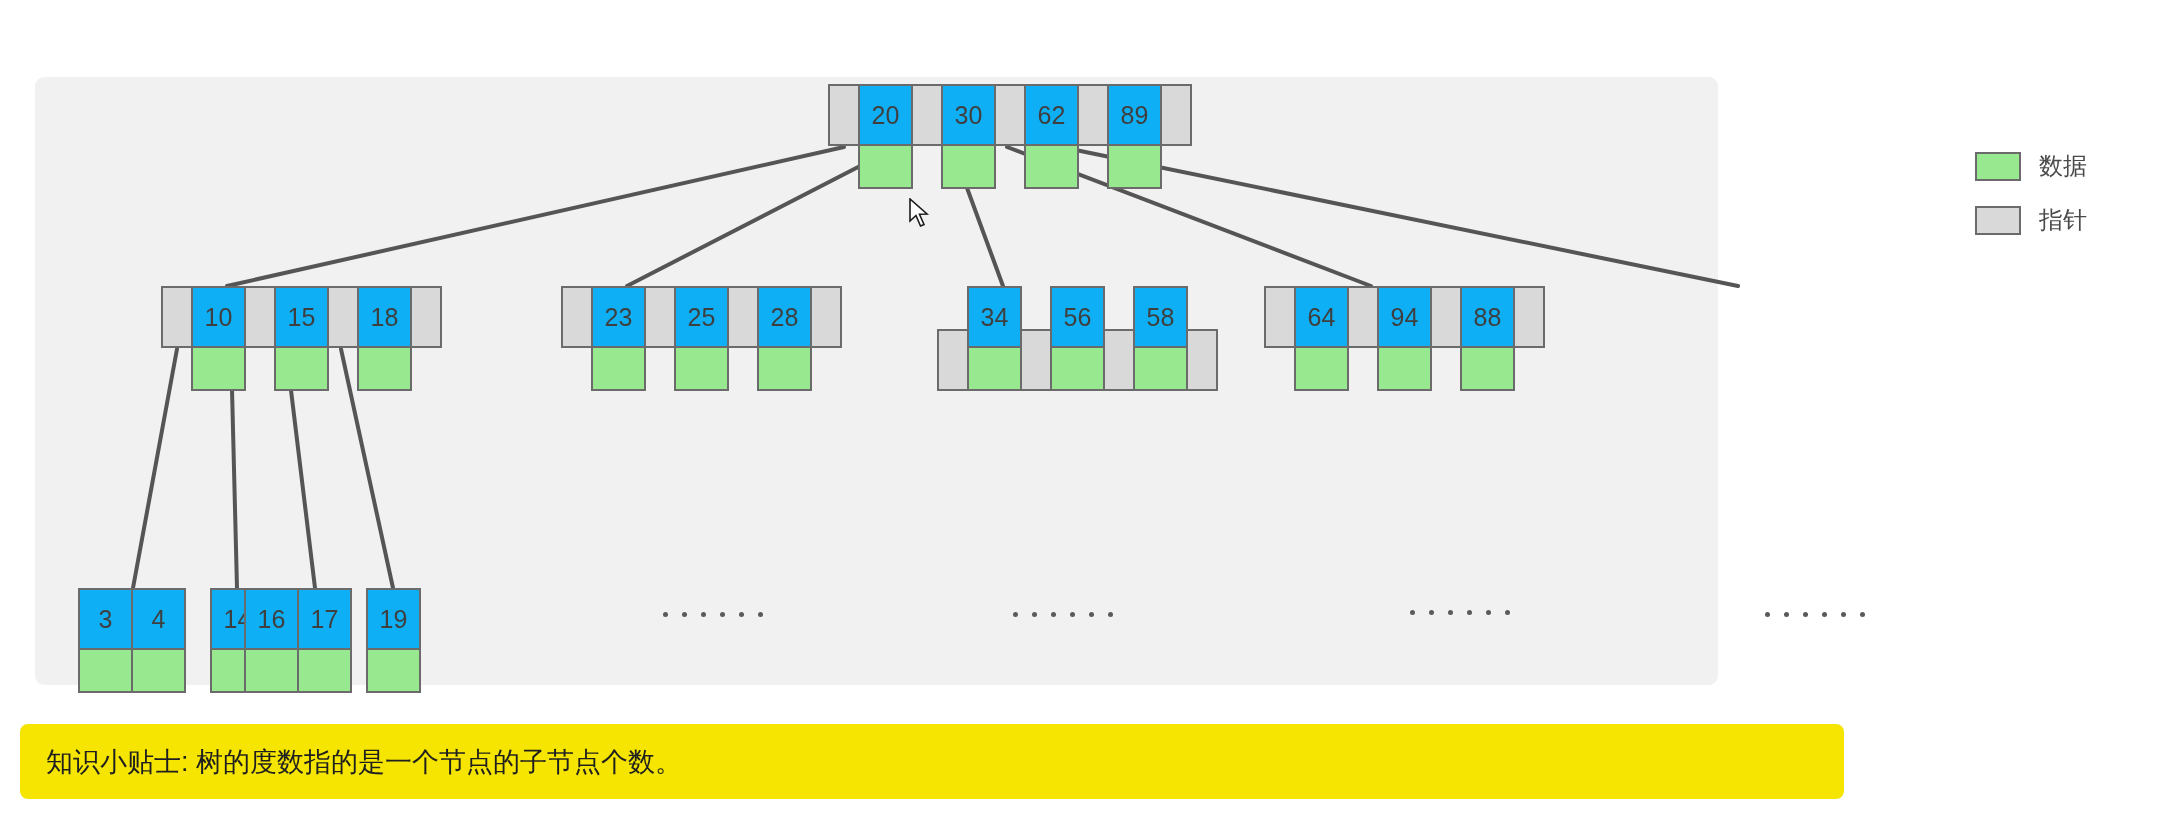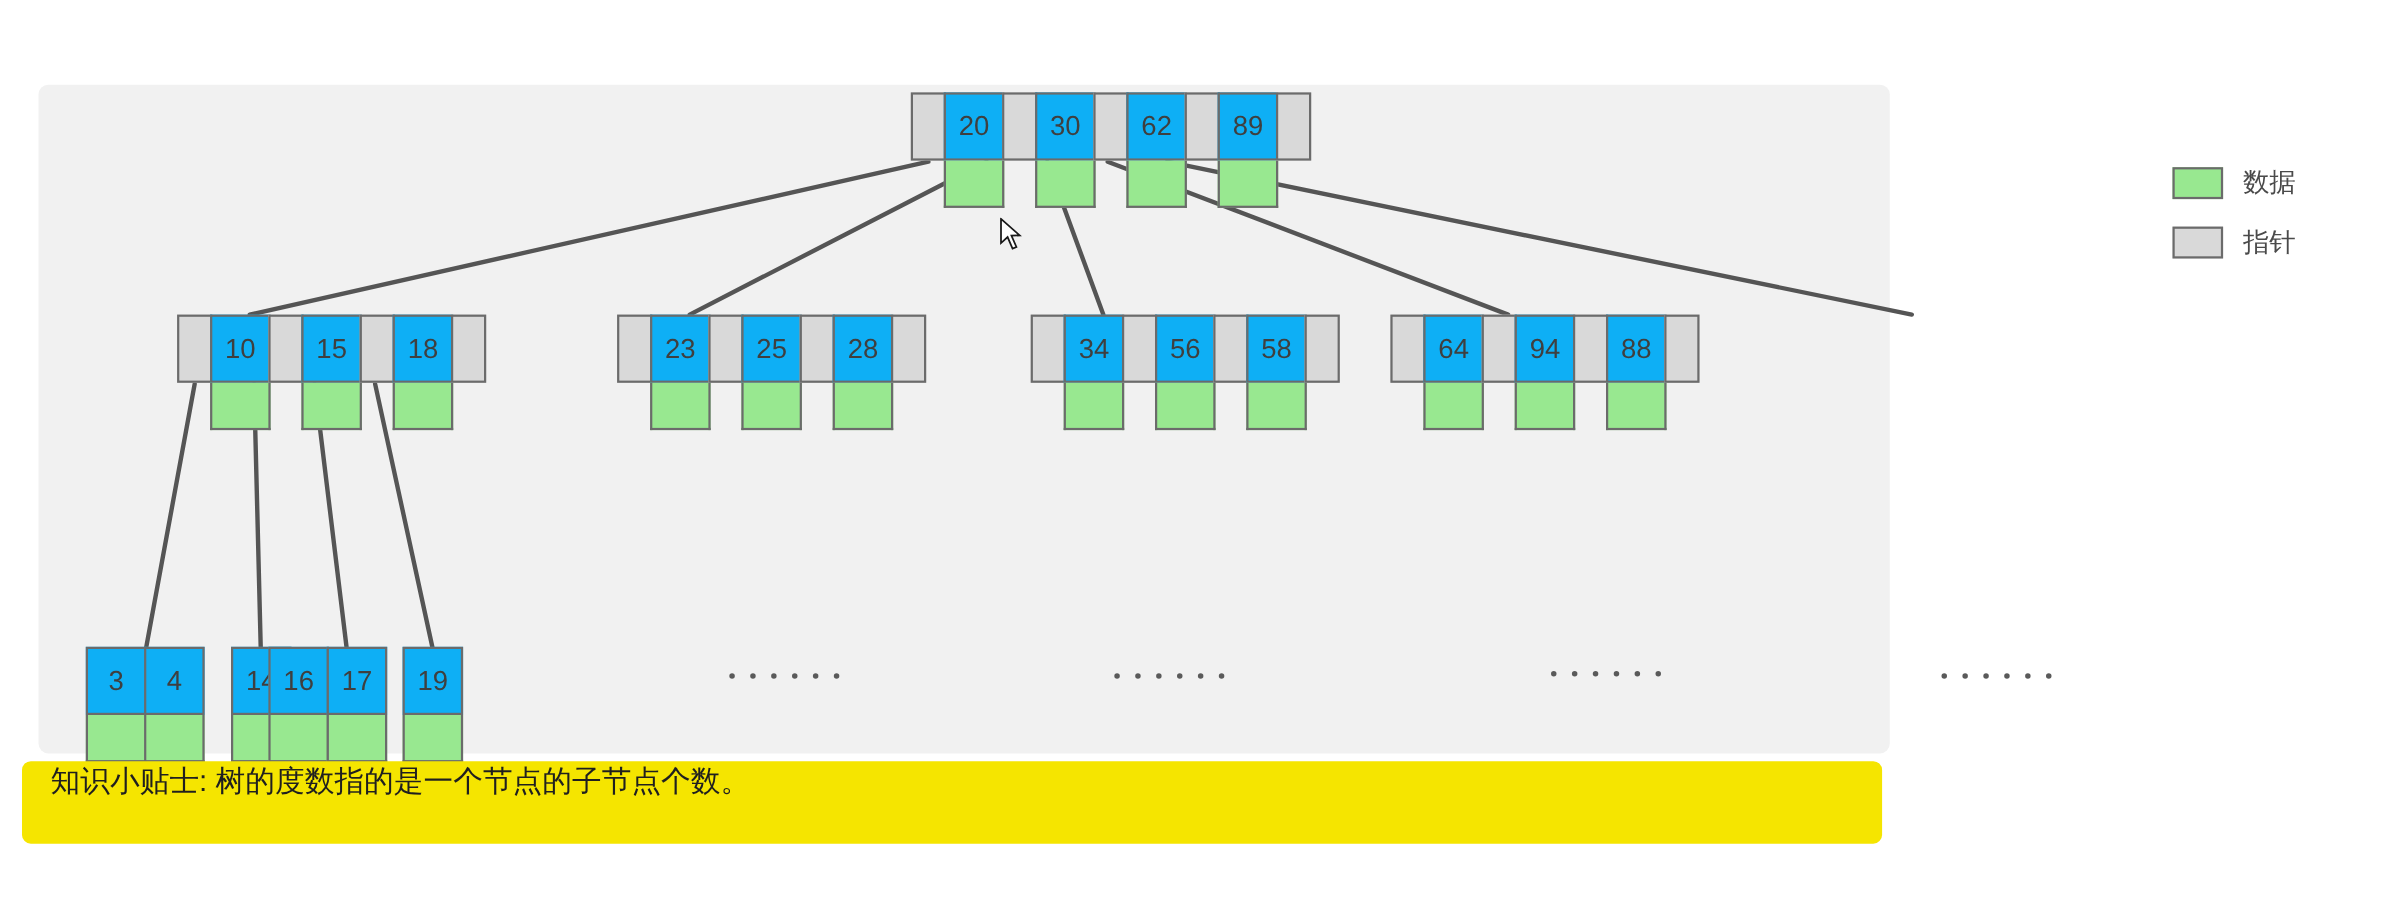--- a/index.html
+++ b/index.html
@@ -133,26 +133,27 @@
   .legend-label {
     font-size: 24px;
     color: #4a4a4a;
     white-space: nowrap;
   }
 
   
   #tip {
     position: absolute;
     left: 20px;
-    top: 692px;
-    width: 1691px;
+    top: 724px;
+    width: 1824px;
     height: 75px;
     background: #f5e500;
     border-radius: 8px;
     display: flex;
+    align-items: center;
   }
   #tip .tip-text {
     margin-left: 26px;
     font-size: 27px;
     color: #1f1f1f;
     white-space: nowrap;
   }
 
   
   #cursor {
@@ -242,21 +243,21 @@
         <span class="dat"></span>
       </span>
       <span class="ptr"></span>
       <span class="keywrap">
         <span class="key">28</span>
         <span class="dat"></span>
       </span>
       <span class="ptr"></span>
     </div>
 
-    <div class="node" style="left:902px; top:209px;">
+    <div class="node" style="left:902px; top:209px;align-items:flex-end;">
       <span class="ptr"></span>
       <span class="keywrap">
         <span class="key">34</span>
         <span class="dat"></span>
       </span>
       <span class="ptr"></span>
       <span class="keywrap">
         <span class="key">56</span>
         <span class="dat"></span>
       </span>

